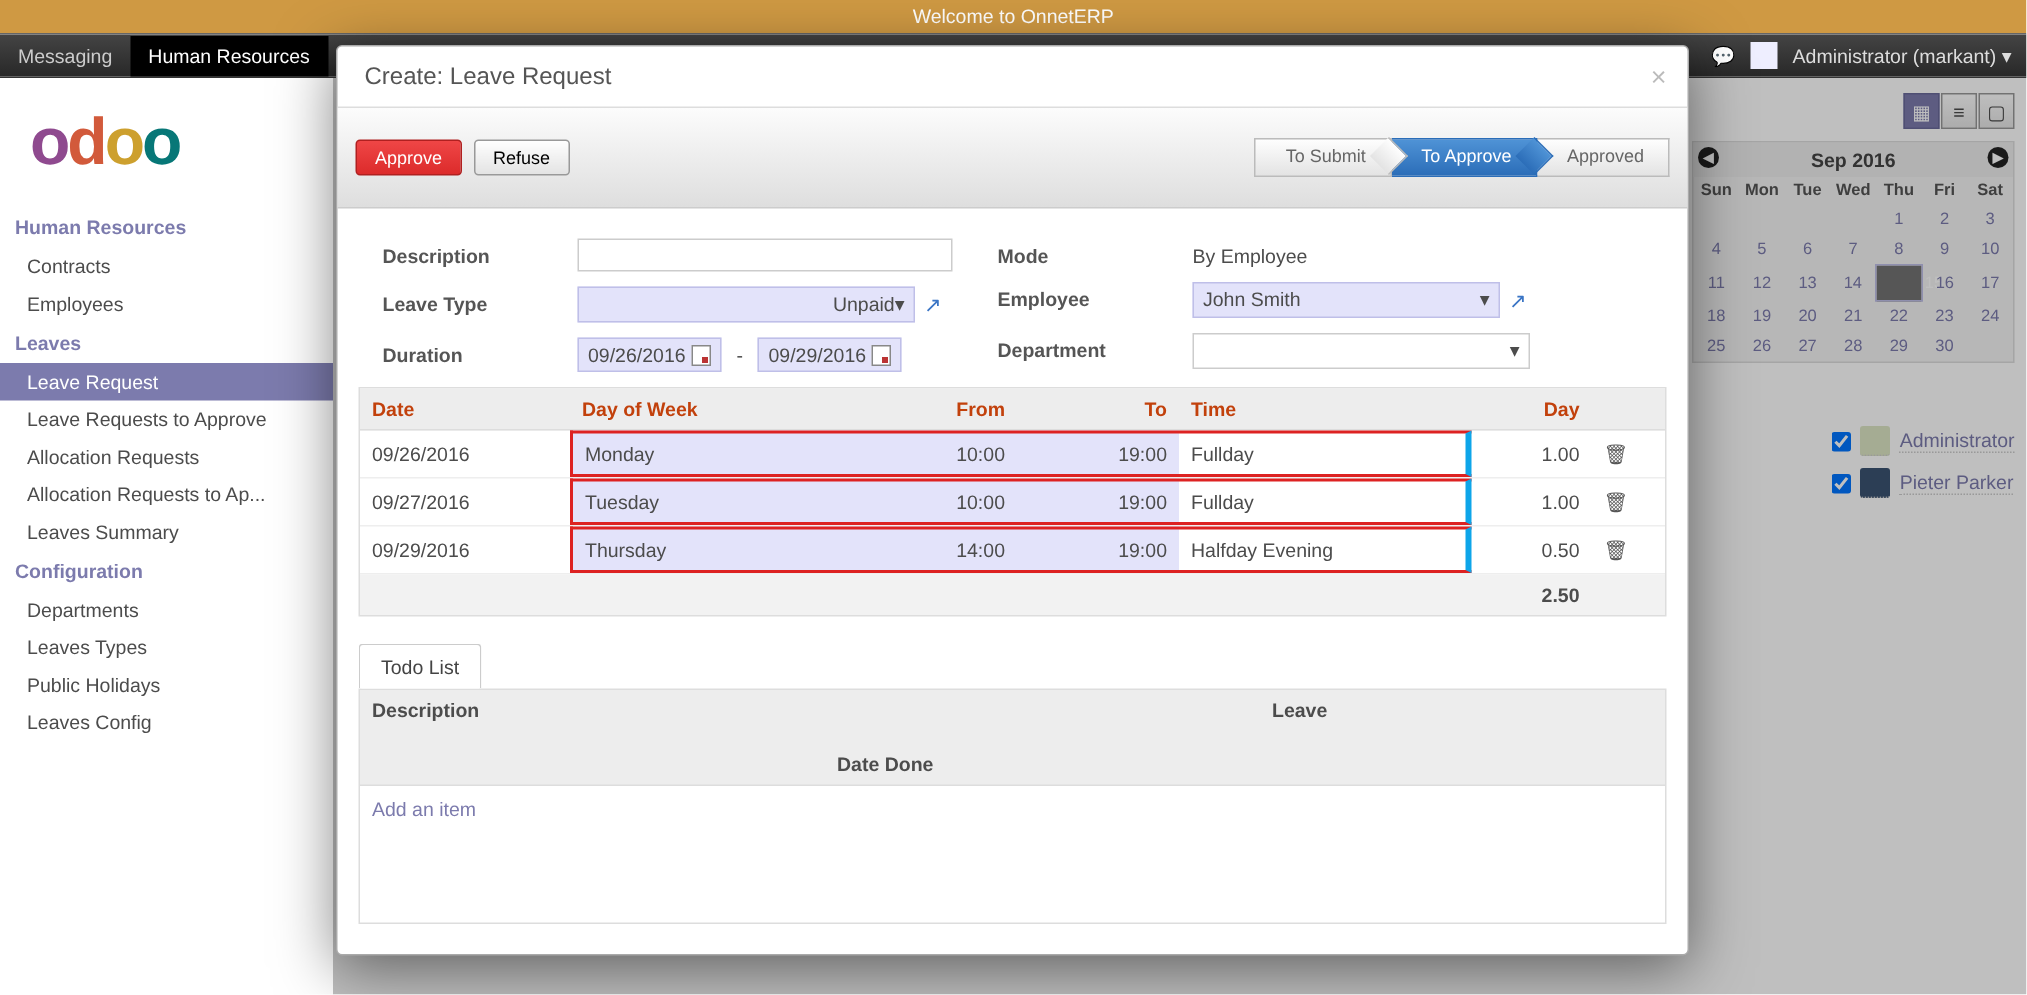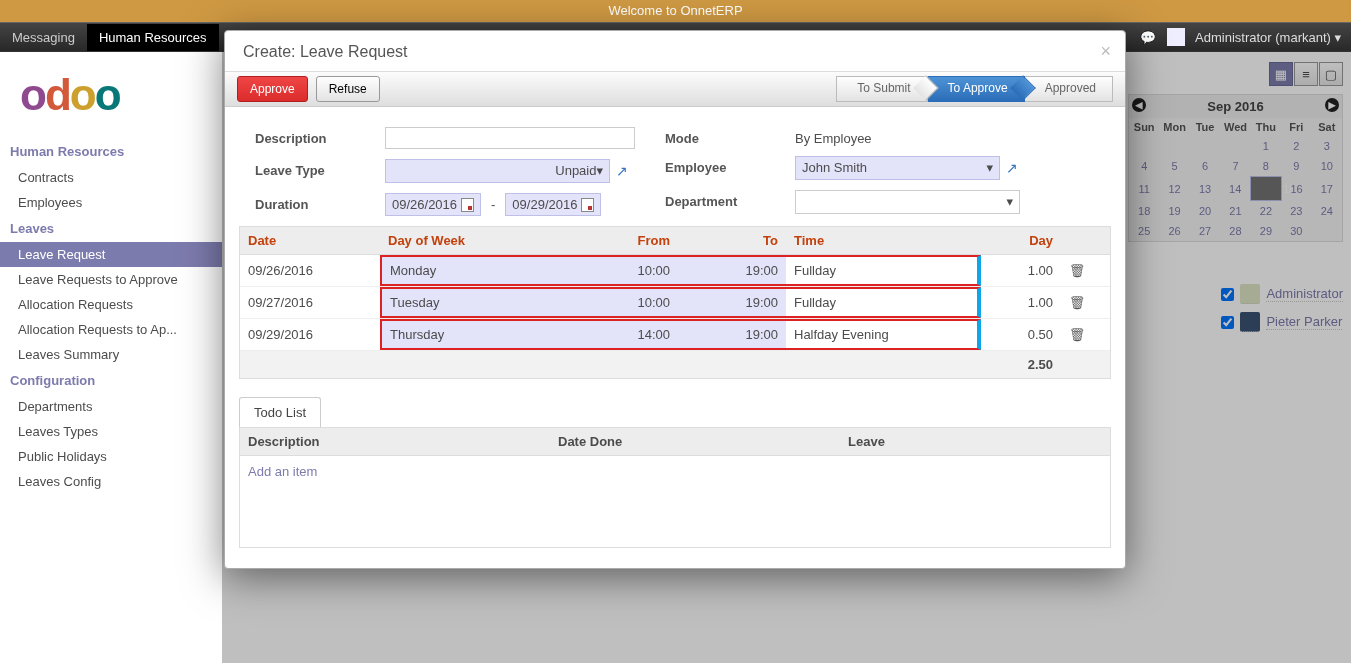--- a/index.html
+++ b/index.html
@@ -42,21 +42,21 @@
 
 .cal-users { position: absolute; right: 8px; top: 228px; z-index: 2; }
 .cal-user { display: flex; align-items: center; gap: 6px; padding: 4px 0; }
 .cal-user span { color: #7c7bad; border-bottom: 1px dotted #ccc; }
 .chip { width: 20px; height: 20px; border-radius: 2px; }
 
 
 .modal { position: absolute; left: 224px; top: 30px; width: 902px; background: #fff; border: 1px solid #aaa; border-radius: 4px; box-shadow: 0 8px 40px rgba(0,0,0,.5); z-index: 20; overflow:hidden; }
 .modal-head { padding: 12px 18px 10px 18px; font-size: 16px; color: #555; position: relative; }
 .modal-close { position: absolute; right: 14px; top: 10px; color: #bbb; font-size: 18px; cursor: pointer; }
-.modal-bar { background: linear-gradient(#fcfcfc,#dedede); border-top: 1px solid #ddd; border-bottom: 1px solid #ccc; padding: 4px 12px; display: flex; justify-content: space-between; }
+.modal-bar { background: linear-gradient(#fcfcfc,#dedede); border-top: 1px solid #ddd; border-bottom: 1px solid #ccc; padding: 20px 12px; display: flex; justify-content: space-between; align-items: center; }
 .btn { border: 1px solid #999; padding: 4px 12px; border-radius: 3px; background: linear-gradient(#fefefe,#e3e3e3); cursor: pointer; font-size: 12px; }
 .btn.red { background: linear-gradient(#ef4646,#dc2b2b); border-color: #b02020; color: #fff; }
 .status-bar { display: flex; height: 26px; }
 .status { padding: 4px 16px 4px 20px; position: relative; background: linear-gradient(#fefefe,#e3e3e3); border: 1px solid #bbb; border-left: none; color: #666; font-size: 12px; }
 .status:first-child{ border-left:1px solid #bbb;}
 .status.current { background: linear-gradient(#4f93d6,#2b6db8); color: #fff; border-color: #2b6db8;}
 .status::after{content:'';position:absolute;right:-8px;top:2px;width:17px;height:17px;transform:rotate(45deg);background:inherit;border-top:1px solid #bbb;border-right:1px solid #bbb;z-index:1;}
 .status.current::after{border-color:#2b6db8;}
 .status:last-child::after{display:none;}
 
@@ -83,21 +83,21 @@
 .redbox .c-dow, .redbox .c-from, .redbox .c-to, .redbox .c-time { border-top: 2px solid #d22; border-bottom: 2px solid #d22; }
 .redbox .c-dow { border-left: 2px solid #d22; }
 .redbox .c-time { border-right: 4px solid #0ea5e9; }
 .grid-total { display:flex; background:#f2f2f2; }
 .trash{ color:#555; cursor:pointer; }
 
 .tabset { margin: 18px 14px 0 14px; }
 .tab { display:inline-block; border:1px solid #ccc; border-bottom:none; padding:7px 14px; background:#fff; border-radius:3px 3px 0 0; color:#444; }
 .todo-grid { border:1px solid #ddd; margin:0 14px 20px 14px; }
 .todo-head { display:flex; background:#ededed; font-weight:bold; border-bottom:1px solid #ddd;}
-.t-desc{width:310px;} .t-dd{width:290px;} .t-st{width:210px;}
+.t-desc{width:310px;} .t-dd{width:290px;margin-top:36px;} .t-st{width:210px;}
 .todo-add { padding: 8px; color:#7c7bad; cursor:pointer; }
 </style>
 </head>
 <body>
 
 <div class="banner">Welcome to OnnetERP</div>
 
 <div class="top-menu">
   <div class="top-menu-left">
     <div class="top-menu-item">Messaging</div>

